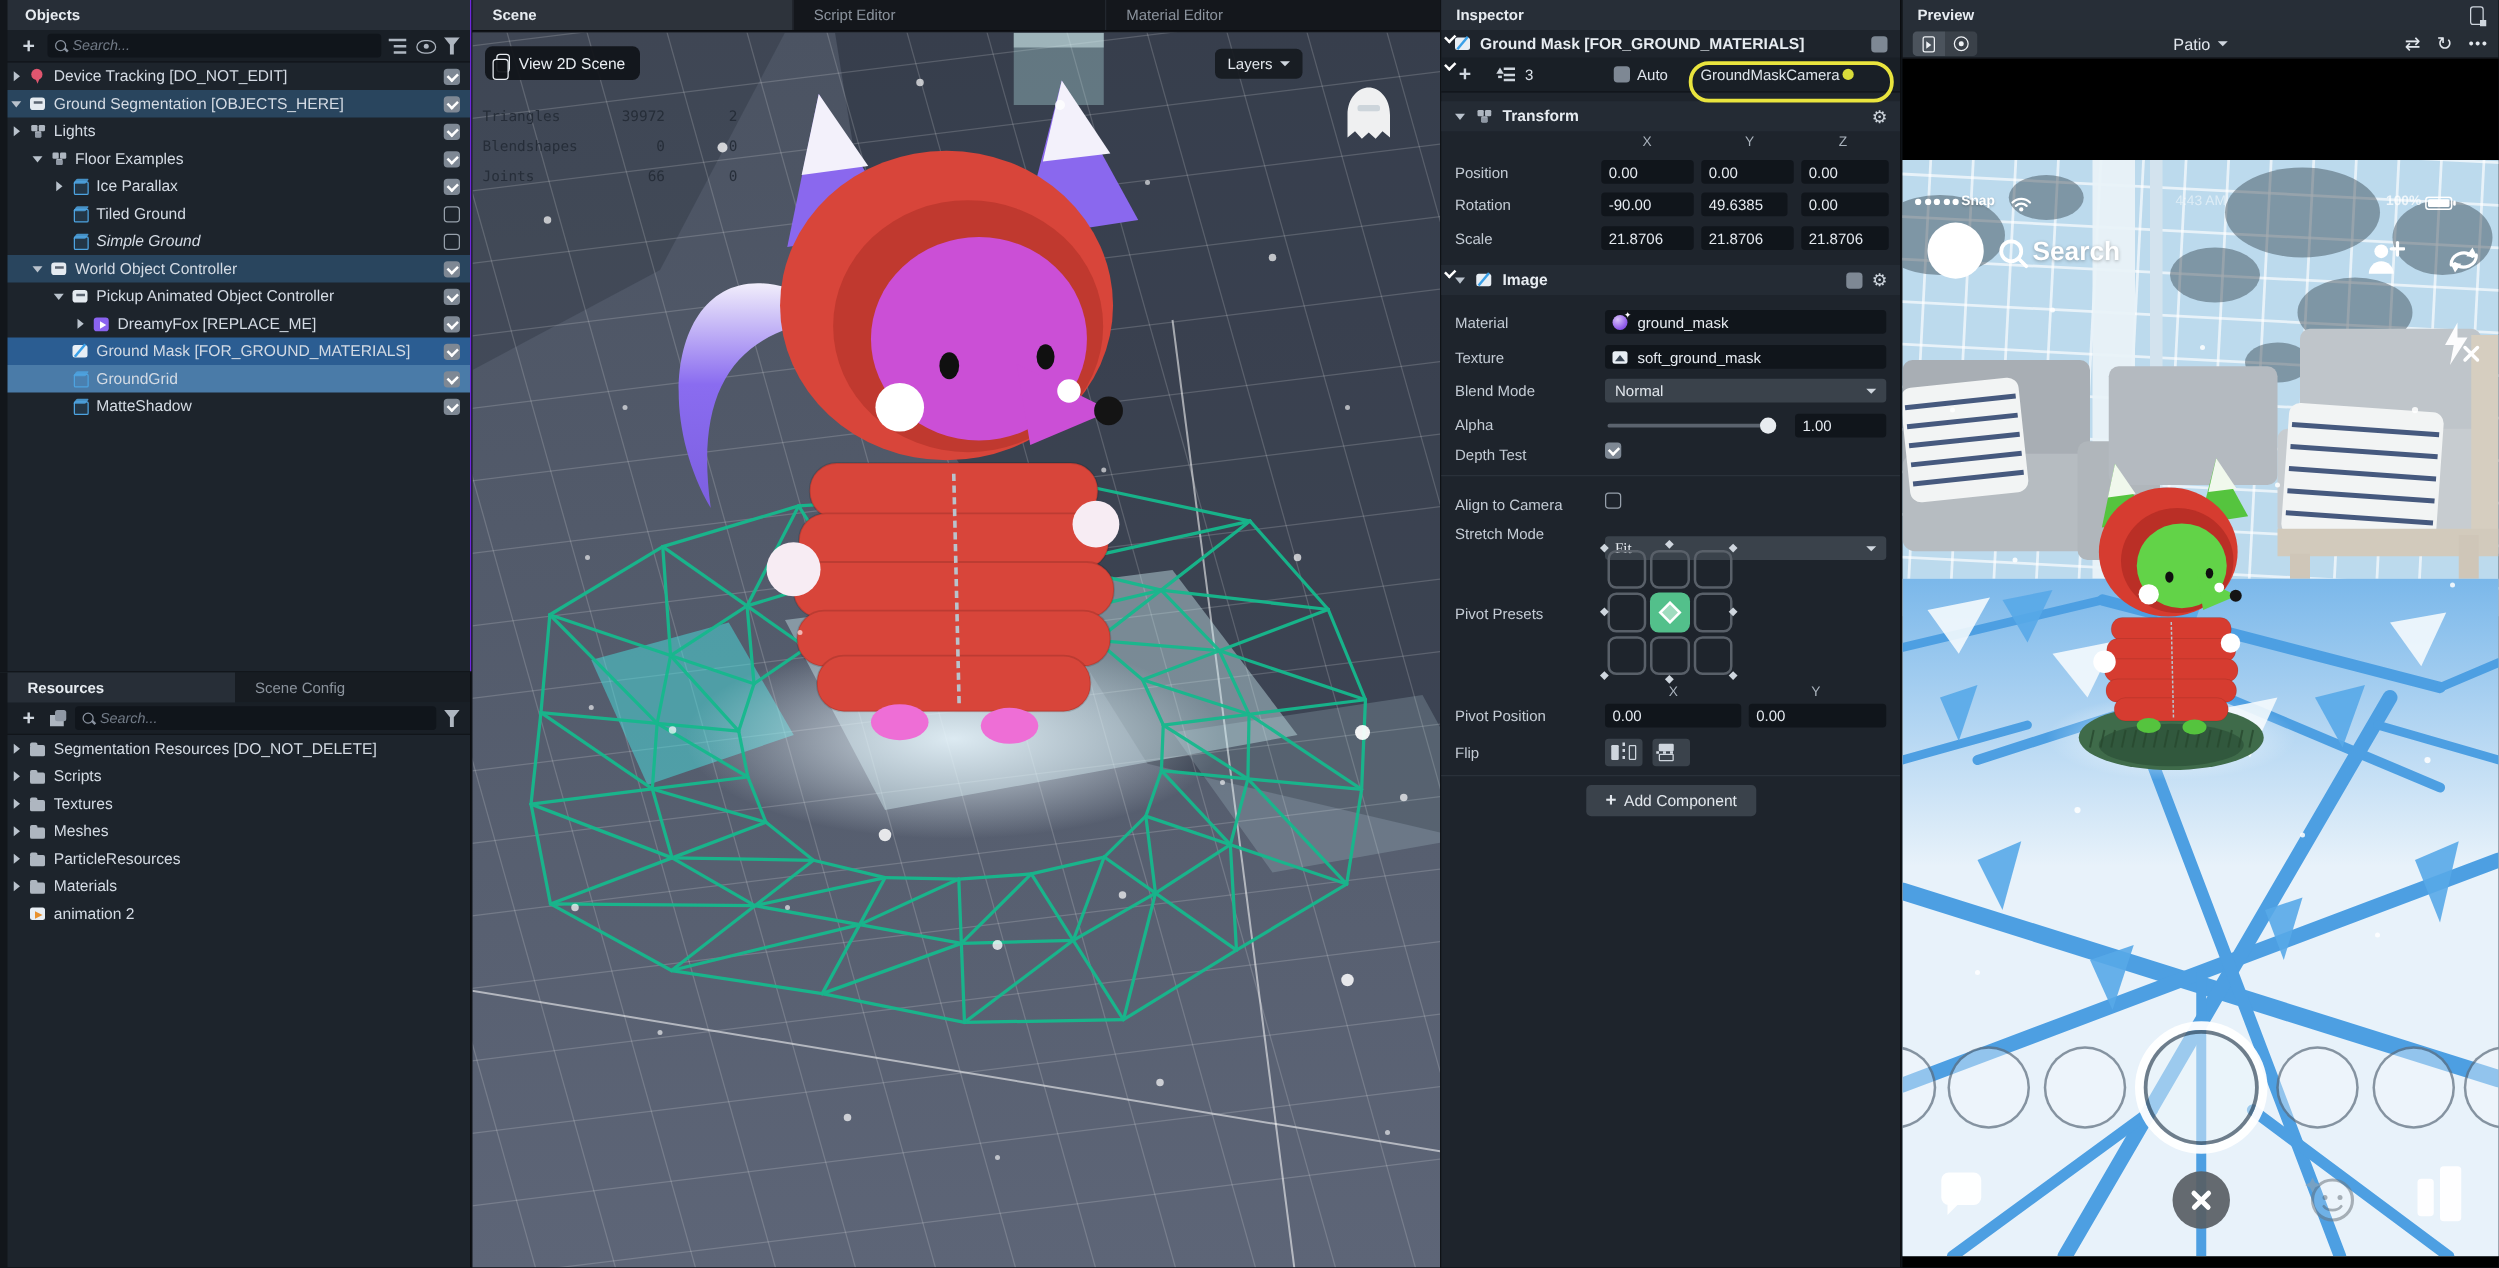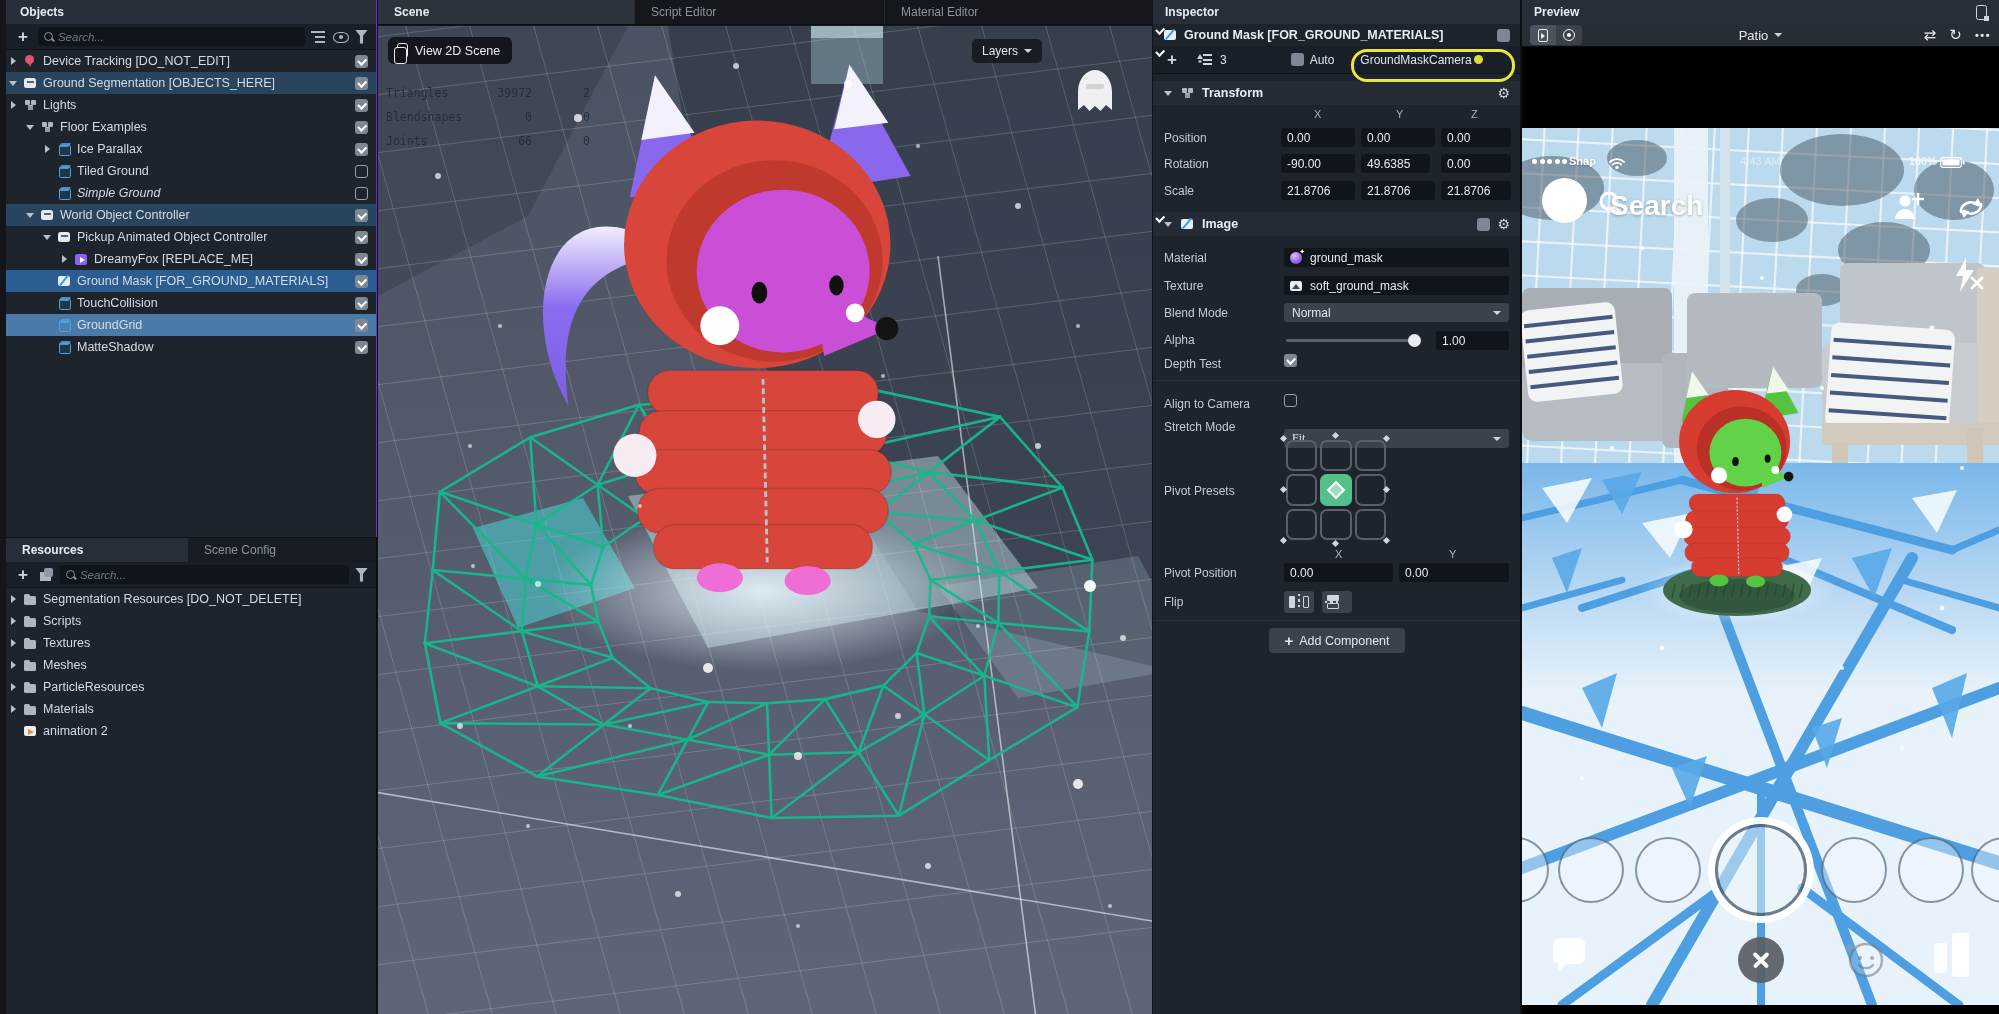--- a/index.html
+++ b/index.html
@@ -201,21 +201,21 @@
   .pv-more { font-size:11px; letter-spacing:1.5px; font-weight:bold; }
   #feed { position:absolute; left:0; top:128px; width:477px; height:877px; overflow:hidden; background:#cfe6f4;}
   .feed-ui { position:absolute; inset:0; z-index:5; }
   .statusline { position:absolute; left:0; top:26px; width:100%; height:18px; color:#fff; font-size:11px;}
   .sig { position:absolute; left:10px; top:5px; display:flex; gap:2.5px; }
   .sig i { width:5px; height:5px; border-radius:50%; background:#fff; }
   .carrier { position:absolute; left:47px; top:1px; font-weight:bold; text-shadow:0 1px 2px rgba(0,0,0,.25);}
   .pv-time { position:absolute; left:50%; transform:translateX(-50%); top:1px; color:rgba(255,255,255,.5);}
   .batt-pct { position:absolute; right:62px; top:1px; color:rgba(255,255,255,.75); font-weight:bold;}
   .avatar { position:absolute; left:20px; top:50px; width:45px; height:45px; border-radius:50%; background:#fff;}
-  .searchlbl { position:absolute; left:88px; top:62px; color:#fff; font-size:28px; font-weight:bold;
+  .searchlbl { position:absolute; left:104px; top:62px; color:#fff; font-size:21px; font-weight:bold;
     text-shadow:0 1px 3px rgba(0,0,0,.3); }
   .cap-row { position:absolute; left:0; top:695px; width:100%; height:100px; }
   .ccirc { position:absolute; border-radius:50%; border:2px solid rgba(30,50,70,.5);
     background:rgba(242,248,252,.42); }
   .ccirc.center { border:3px solid rgba(25,45,65,.6); background:rgba(235,245,250,.5);
     box-shadow:0 0 0 7px rgba(255,255,255,.95); }
   .xbtn { position:absolute; left:216px; top:809px; width:46px; height:46px; border-radius:50%;
     background:rgba(88,94,100,.92); }
   .xbtn::before,.xbtn::after { content:""; position:absolute; left:50%; top:50%; width:20px; height:3.5px;
     background:#fff; border-radius:2px; }
@@ -304,26 +304,20 @@
         <div class="trow" style="padding-left: 59px;">
           <span class="tw closed"></span>
           <span class="icon i-animation"></span>
           <span>DreamyFox [REPLACE_ME]</span>
           <span class="chk on"></span>
         </div>
         <div class="trow hl-strong" style="padding-left: 42px;">
           <span class="tw leaf"></span>
           <span class="icon i-image-component"></span>
           <span>Ground Mask [FOR_GROUND_MATERIALS]</span>
-          <span class="chk on"></span>
-        </div>
-        <div class="trow" style="padding-left: 42px;">
-          <span class="tw leaf"></span>
-          <span class="icon i-cube"></span>
-          <span>TouchCollision</span>
           <span class="chk on"></span>
         </div>
         <div class="trow hl-light" style="padding-left: 42px;">
           <span class="tw leaf"></span>
           <span class="icon i-cube"></span>
           <span>GroundGrid</span>
           <span class="chk on"></span>
         </div>
         <div class="trow" style="padding-left: 42px;">
           <span class="tw leaf"></span>

